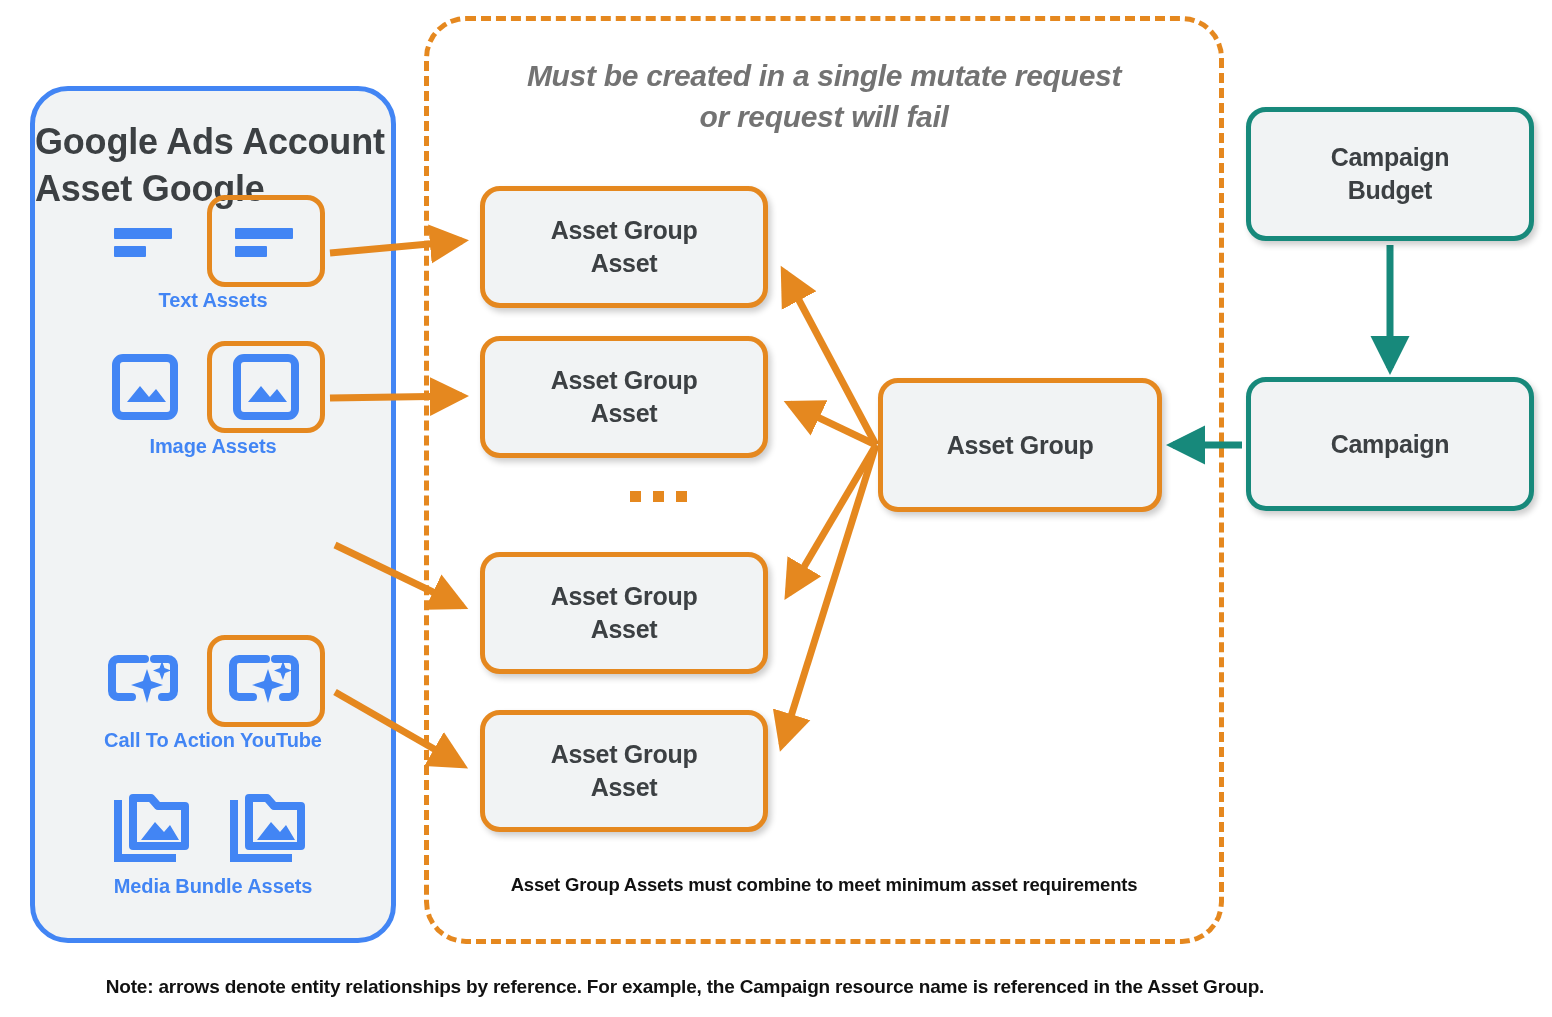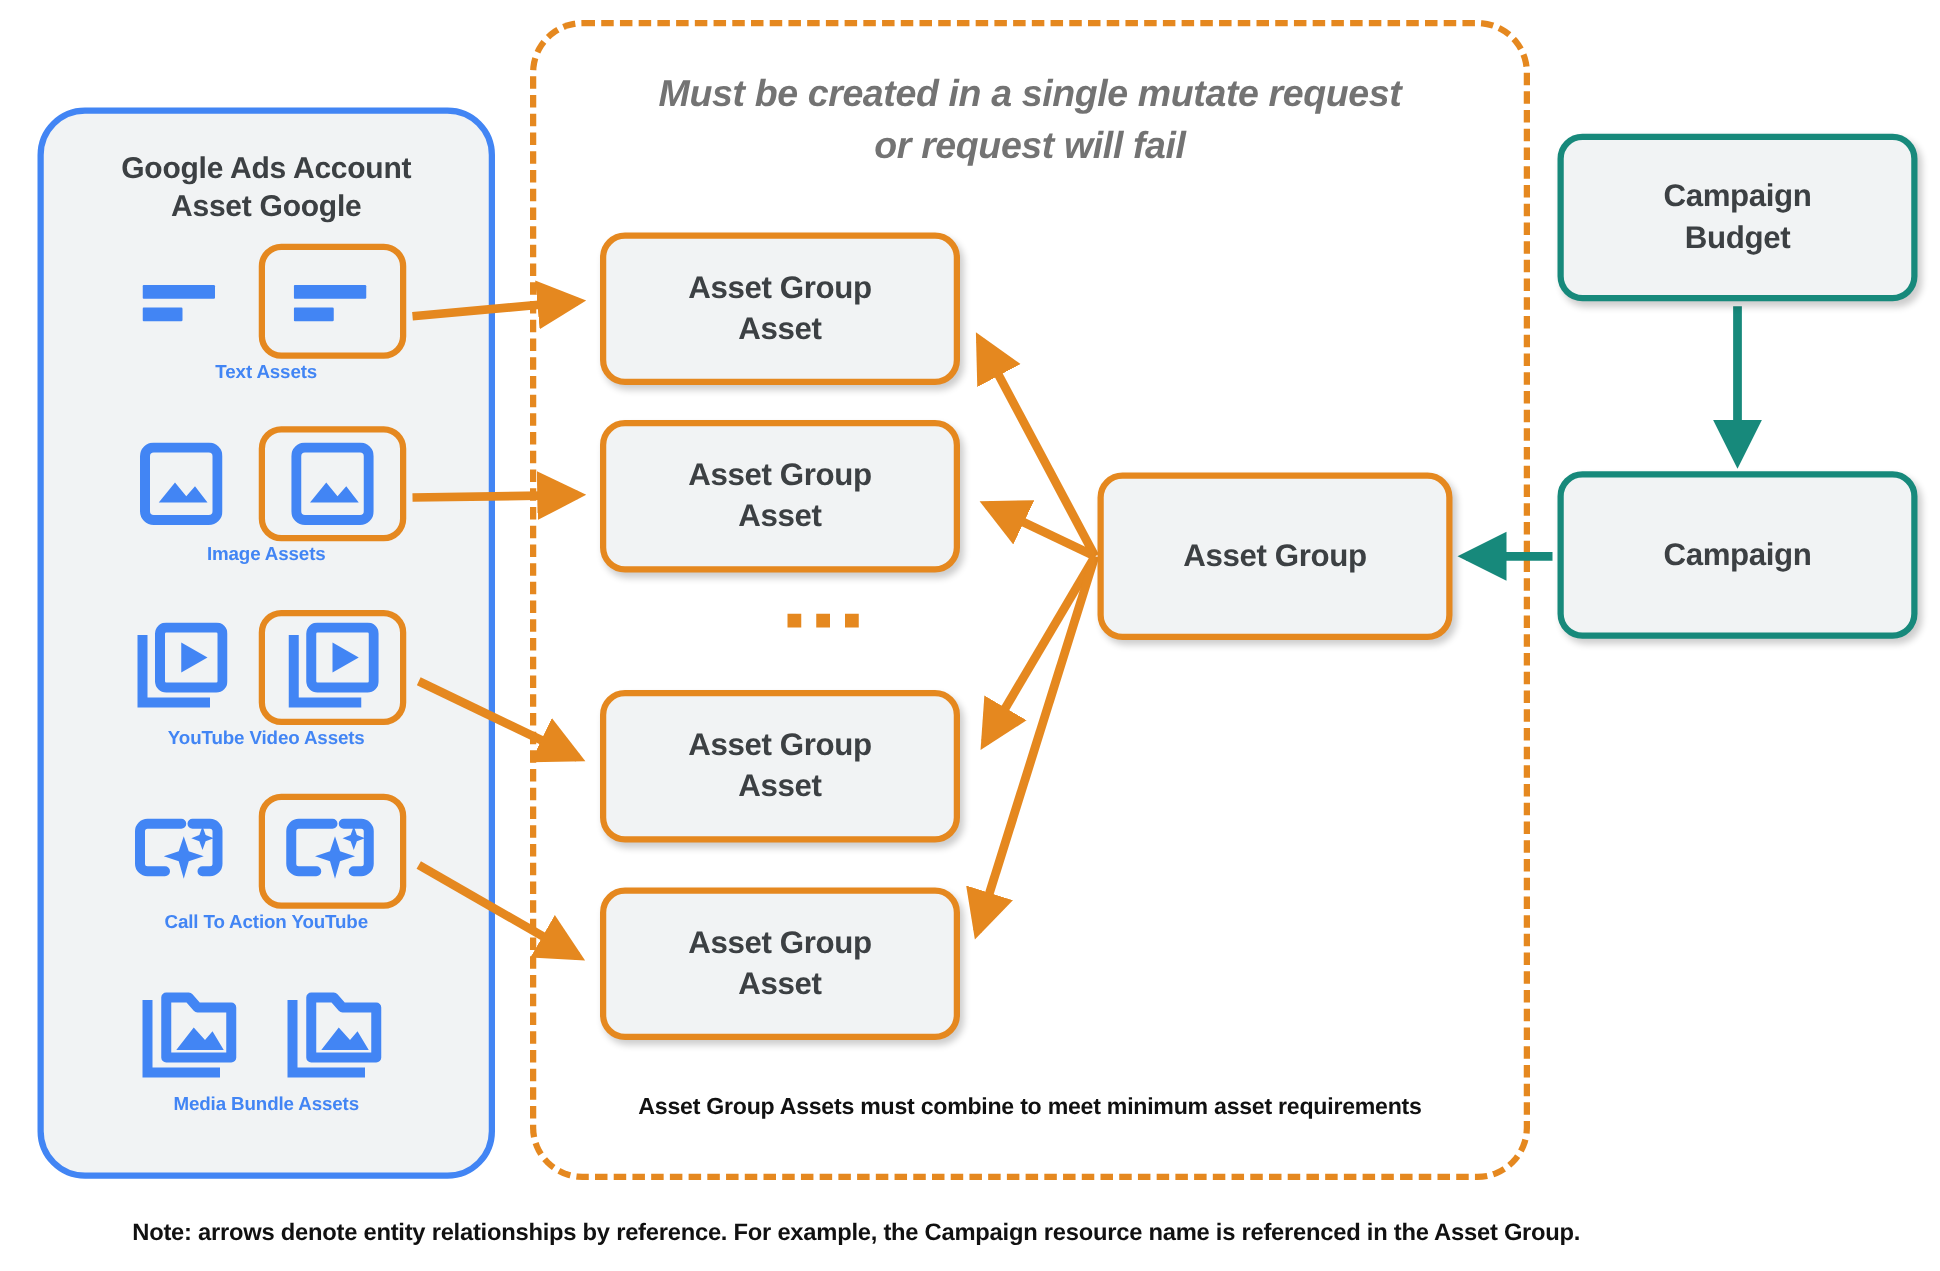--- a/index.html
+++ b/index.html
@@ -39,22 +39,22 @@
     background: #f1f3f4;
     border: 5px solid #4285F4;
     border-radius: 38px;
     box-sizing: border-box;
     z-index: 2;
   }
   #library-title {
     position: absolute;
     left: 0; top: 28px;
     width: 100%;
-    text-align: center;
-    font-size: 24px;
+    text-align: left;
+    font-size: 36px;
     font-weight: bold;
     color: #3c4043;
     line-height: 1.3;
     letter-spacing: -0.2px;
   }
   .asset-row {
     position: absolute;
     left: 0;
     width: 100%;
     height: 126px;
@@ -76,21 +76,21 @@
     box-sizing: border-box;
   }
   .icon-slot.highlight {
     border: 5px solid #E5881F;
     border-radius: 18px;
     width: 118px;
     height: 92px;
   }
   .asset-caption {
     text-align: center;
-    font-size: 15px;
+    font-size: 20px;
     font-weight: bold;
     color: #4285F4;
     margin-top: 2px;
     letter-spacing: -0.1px;
   }
 
   
   #mutate-region {
     position: absolute;
     left: 424px;
@@ -251,39 +251,20 @@
         <div class="icon-slot highlight">
           <svg class="ic" width="66" height="66" viewBox="0 0 66 66">
             <rect x="4" y="4" width="58" height="58" rx="7" fill="none" stroke="#4285F4" stroke-width="8"></rect>
             <path d="M15 48 L28 32 L37 43 L44 35 L54 48 Z" fill="#4285F4"></path>
           </svg>
         </div>
       </div>
       <div class="asset-caption">Image Assets</div>
     </div>
 
-    <div class="asset-row" style="top:397px">
-      <div class="asset-icons">
-        <div class="icon-slot">
-          <svg class="ic" width="74" height="72" viewBox="0 0 74 72">
-            <path d="M6 14 L6 64 L56 64" fill="none" stroke="#4285F4" stroke-width="8" stroke-linecap="square"></path>
-            <rect x="20" y="4" width="50" height="48" rx="5" fill="none" stroke="#4285F4" stroke-width="8"></rect>
-            <path d="M37 16 L58 28 L37 40 Z" fill="#4285F4"></path>
-          </svg>
-        </div>
-        <div class="icon-slot highlight">
-          <svg class="ic" width="74" height="72" viewBox="0 0 74 72">
-            <path d="M6 14 L6 64 L56 64" fill="none" stroke="#4285F4" stroke-width="8" stroke-linecap="square"></path>
-            <rect x="20" y="4" width="50" height="48" rx="5" fill="none" stroke="#4285F4" stroke-width="8"></rect>
-            <path d="M37 16 L58 28 L37 40 Z" fill="#4285F4"></path>
-          </svg>
-        </div>
-      </div>
-      <div class="asset-caption">YouTube Video  Assets</div>
-    </div>
 
     <div class="asset-row" style="top:544px">
       <div class="asset-icons">
         <div class="icon-slot">
           <svg class="ic" width="78" height="56" viewBox="0 0 78 56">
             <path d="M39 6 L12 6 A6 6 0 0 0 6 12 L6 38 A6 6 0 0 0 12 44 L26 44" fill="none" stroke="#4285F4" stroke-width="8" stroke-linecap="round"></path>
             <path d="M48 6 L62 6 A6 6 0 0 1 68 12 L68 38 A6 6 0 0 1 62 44 L56 44" fill="none" stroke="#4285F4" stroke-width="8" stroke-linecap="round"></path>
             <path d="M41 16 L45 28 L57 32 L45 36 L41 50 L37 36 L25 32 L37 28 Z" fill="#4285F4"></path>
             <path d="M56 8 L58.5 15 L65 17.5 L58.5 20 L56 27 L53.5 20 L47 17.5 L53.5 15 Z" fill="#4285F4"></path>
           </svg>

